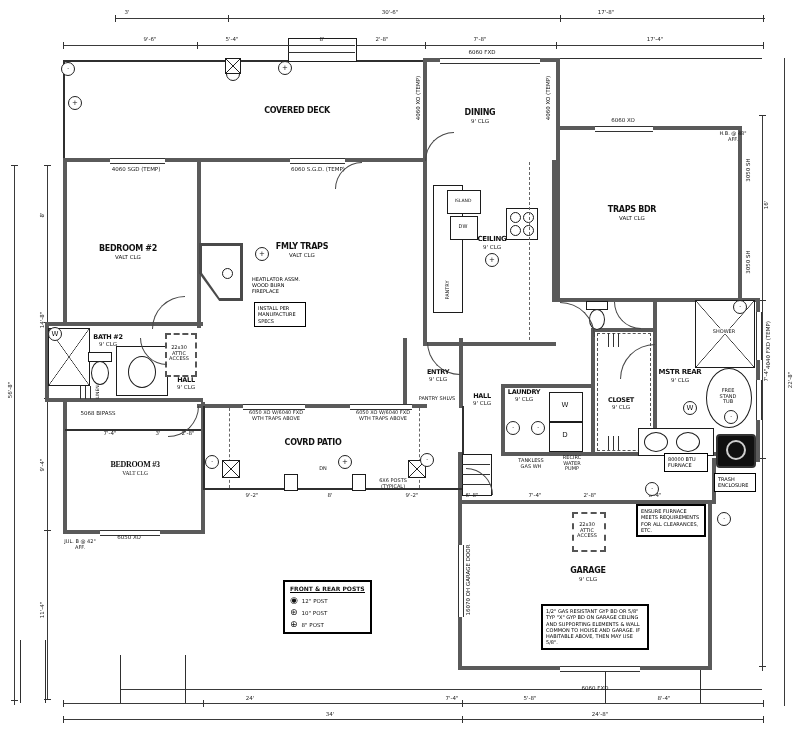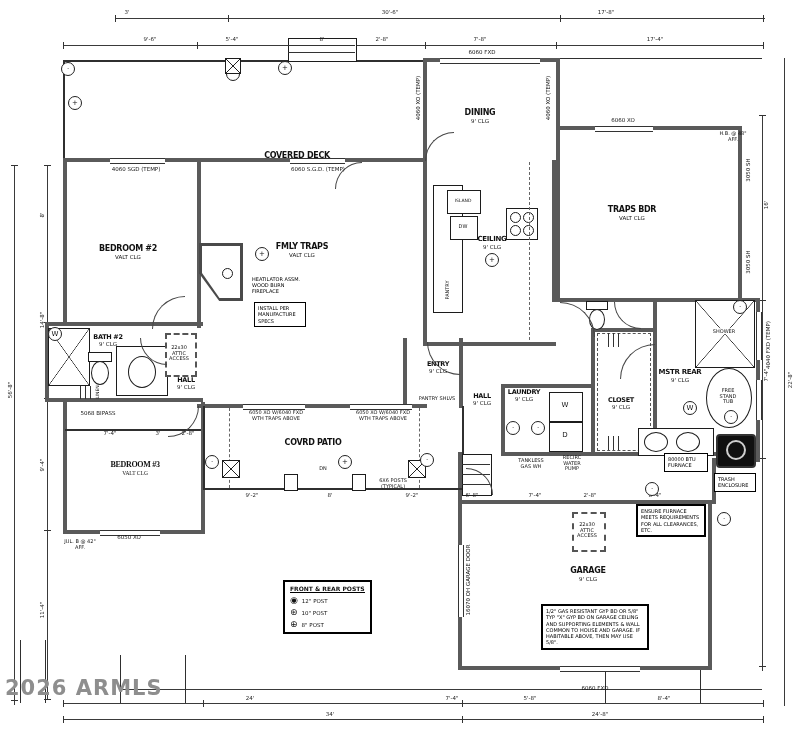--- a/index.html
+++ b/index.html
@@ -222,41 +222,41 @@
   <div class="arc" style="left:425px;top:132px;width:28px;height:28px;transform:rotate(90deg);"></div>
   <div class="arc" style="left:560px;top:302px;width:34px;height:34px;transform:rotate(180deg);"></div>
   <div class="arc" style="left:152px;top:296px;width:32px;height:32px;transform:rotate(90deg);"></div>
   <div class="arc" style="left:140px;top:338px;width:26px;height:26px;"></div>
   <div class="arc" style="left:168px;top:406px;width:30px;height:30px;transform:rotate(270deg);"></div>
   <div class="arc" style="left:620px;top:344px;width:34px;height:34px;transform:rotate(90deg);"></div>
   <div class="arc" style="left:614px;top:302px;width:26px;height:26px;"></div>
   <div class="arc" style="left:466px;top:468px;width:26px;height:26px;transform:rotate(180deg);"></div>
   <div class="arc" style="left:335px;top:162px;width:26px;height:26px;transform:rotate(90deg);"></div>
 
-  <div class="rl" style="left:297px;top:111px;margin-top:45px;">
+  <div class="rl" style="left:297px;top:111px;">
     <span>COVERED DECK</span></div>
   <div class="rl" style="left:480px;top:116px;">
     <span>DINING</span><small>9' CLG</small></div>
   <div class="rl" style="left:632px;top:213px;">
     <span>TRAPS BDR</span><small>VALT CLG</small></div>
   <div class="rl" style="left:302px;top:250px;">
     <span>FMLY TRAPS</span><small>VALT CLG</small></div>
   <div class="rl" style="left:492px;top:243px;font-size:7px;">
     <span>CEILING</span><small>9' CLG</small></div>
   <div class="rl" style="left:128px;top:252px;">
     <span>BEDROOM #2</span><small>VALT CLG</small></div>
   <div class="rl" style="left:108px;top:341px;font-size:6.5px;">
     <span>BATH #2</span><small>9' CLG</small></div>
   <div class="rl" style="left:186px;top:384px;font-size:6.5px;">
     <span>HALL</span><small>9' CLG</small></div>
   <div class="rl" style="left:135px;top:468px;font-family:Liberation Serif, serif;">
     <span>BEDROOM #3</span><small>VALT CLG</small></div>
   <div class="rl" style="left:313px;top:443px;">
     <span>COVRD PATIO</span></div>
-  <div class="rl" style="left:438px;top:368px;font-size:6.5px;">
+  <div class="rl" style="left:438px;top:376px;font-size:6.5px;">
     <span>ENTRY</span><small>9' CLG</small></div>
   <div class="rl" style="left:482px;top:400px;font-size:6.5px;">
     <span>HALL</span><small>9' CLG</small></div>
   <div class="rl" style="left:524px;top:396px;font-size:6.5px;">
     <span>LAUNDRY</span><small>9' CLG</small></div>
   <div class="rl" style="left:621px;top:404px;font-size:6.5px;">
     <span>CLOSET</span><small>9' CLG</small></div>
   <div class="rl" style="left:680px;top:376px;font-size:7px;">
     <span>MSTR REAR</span><small>9' CLG</small></div>
   <div class="rl" style="left:588px;top:574px;">
@@ -365,14 +365,13 @@
   <div class="ci" style="left:55px;top:334px;">W</div>
   <div class="ci" style="left:513px;top:428px;">·</div>
   <div class="ci" style="left:538px;top:428px;">·</div>
   <div class="ci" style="left:690px;top:408px;">W</div>
   <div class="ci" style="left:740px;top:307px;">·</div>
   <div class="ci" style="left:731px;top:417px;">·</div>
   <div class="ci" style="left:652px;top:489px;">·</div>
   <div class="ci" style="left:724px;top:519px;">·</div>
   <div class="xbox" style="left:225px;top:58px;width:14px;height:14px;"></div>
 
-  <div class="wm" style="left:5px;top:676px;">2026 ARMLS</div>
 </div>
 
 </body></html>

